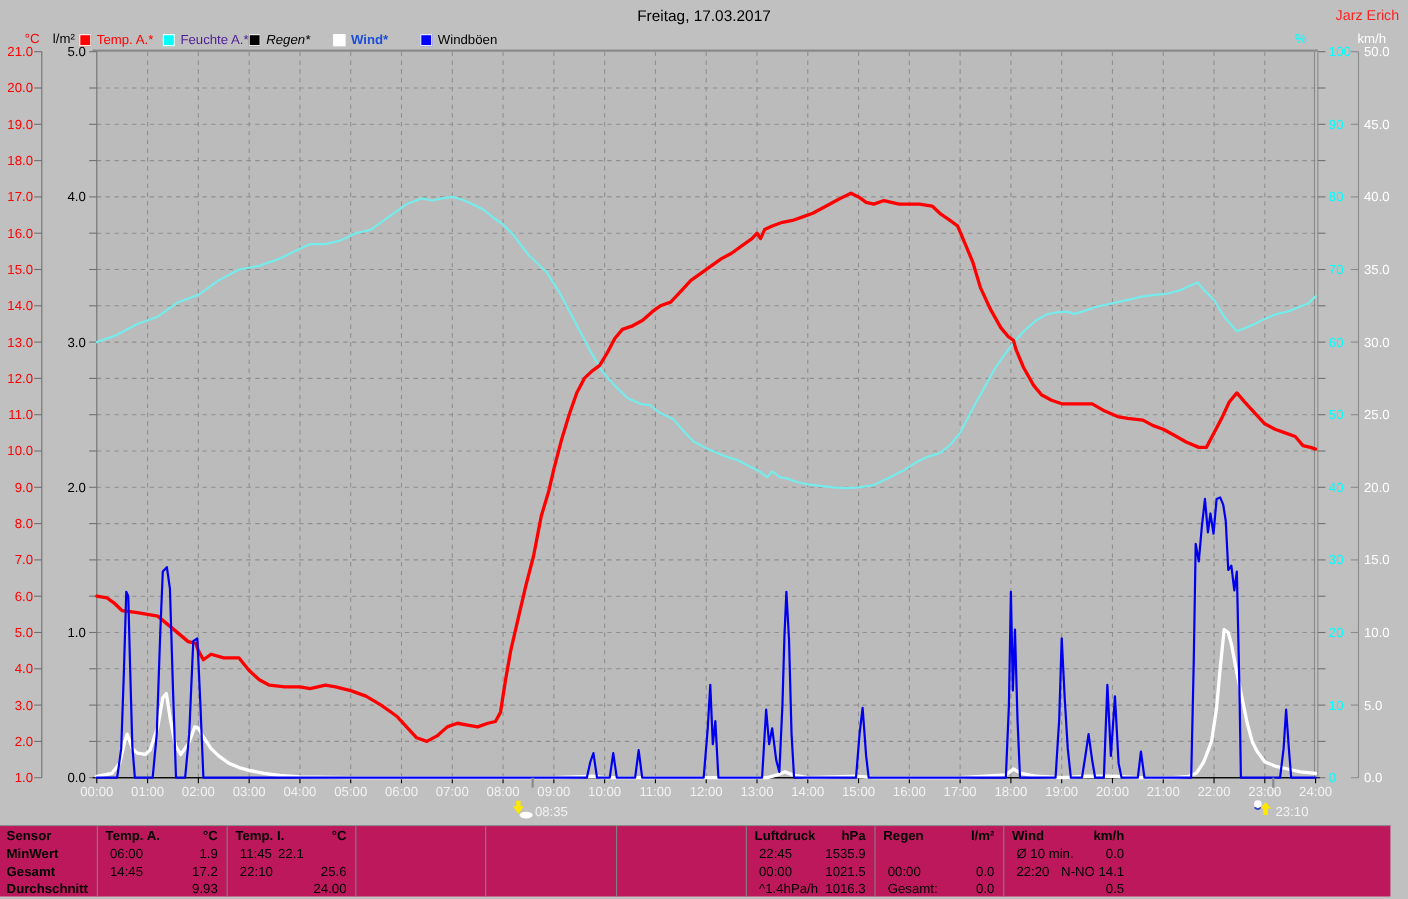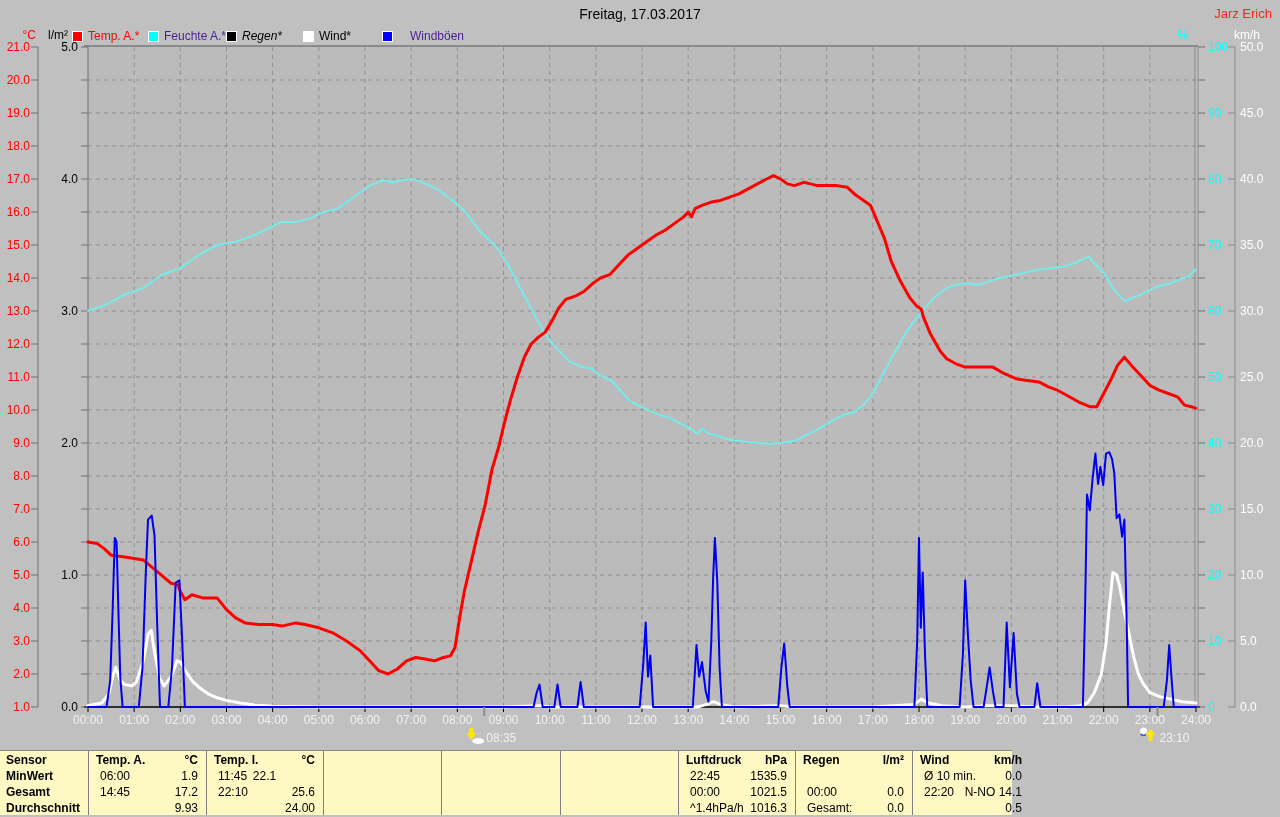--- a/index.html
+++ b/index.html
@@ -9,21 +9,21 @@
   #title{top:6px;left:0;right:0;text-align:center;color:#000000;font-size:14px;}
   #watermark{top:6px;right:8px;color:#ff2020;font-size:13px;}
   .axhdr{top:28px;font-size:12px;}
   #hdr-c{left:10px;width:26px;text-align:right;color:#ff0000;}
   #hdr-lm2{left:40px;width:28px;text-align:right;color:#000000;}
   #hdr-pct{left:1164px;width:24px;text-align:right;color:#00ffff;}
   #hdr-kmh{left:1234px;color:#ffffff;}
   .leg{top:29px;display:flex;align-items:center;gap:5px;font-size:12px;}
   .sq{width:9px;height:9px;border:1px solid #ffffff;flex:0 0 auto;}
   #chart-svg{position:absolute;left:0;top:0;}
-  #table{top:750px;left:0;width:1012px;height:64px;background:#fef9c3;border-top:1px solid #8a8a8a;font-size:12px;color:#000;}
+  #table{top:750px;left:0;width:1264px;height:64px;background:#be185d;border-top:1px solid #8a8a8a;font-size:12px;color:#000;}
   #table .cell{position:absolute;white-space:nowrap;height:16px;line-height:16px;}
   #table .b{font-weight:bold;}
   #table .r{text-align:right;}
   #table .vline{position:absolute;top:0;width:1px;height:64px;background:#808080;}
 </style>
 </head>
 <body>
 
 <div id="root">
   <div id="title" class="abs">Freitag, 17.03.2017</div>
@@ -42,25 +42,25 @@
       <div class="abs leg" style="left: 148px;">
         <span class="sq" style="background: rgb(0, 255, 255);"></span>
         <span style="color: #4c1d95;">Feuchte A.*</span>
       </div>
       <div class="abs leg" style="left: 226px;">
         <span class="sq" style="background: rgb(0, 0, 0);"></span>
         <span style="color: rgb(0, 0, 0); font-style: italic;">Regen*</span>
       </div>
       <div class="abs leg" style="left: 303px;">
         <span class="sq" style="background: rgb(255, 255, 255);"></span>
-        <span style="color: #000000;">Wind*</span>
+        <span style="color: #1d4ed8; font-weight: bold;">Wind*</span>
       </div>
       <div class="abs leg" style="left: 382px;">
         <span class="sq" style="background: rgb(0, 0, 255);"></span>
-        <span style="color: #4c1d95; margin-left: 12px;">Windböen</span>
+        <span style="color: #000000;">Windböen</span>
       </div>
     </div>
 
   <svg id="chart-svg" width="1280" height="748">
       <rect x="88" y="47" width="1108" height="660" fill="#bbbbbb"></rect>
       <line x1="88" y1="80" x2="1196" y2="80" stroke="#8f8f8f" stroke-width="1" stroke-dasharray="4,4"></line>
       <line x1="88" y1="113" x2="1196" y2="113" stroke="#8f8f8f" stroke-width="1" stroke-dasharray="4,4"></line>
       <line x1="88" y1="146" x2="1196" y2="146" stroke="#8f8f8f" stroke-width="1" stroke-dasharray="4,4"></line>
       <line x1="88" y1="179" x2="1196" y2="179" stroke="#8f8f8f" stroke-width="1" stroke-dasharray="4,4"></line>
       <line x1="88" y1="212" x2="1196" y2="212" stroke="#8f8f8f" stroke-width="1" stroke-dasharray="4,4"></line>

